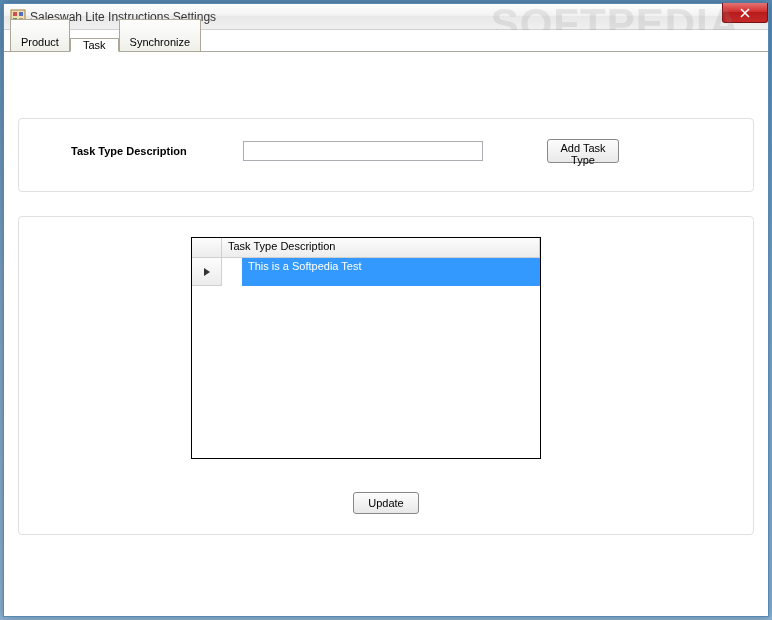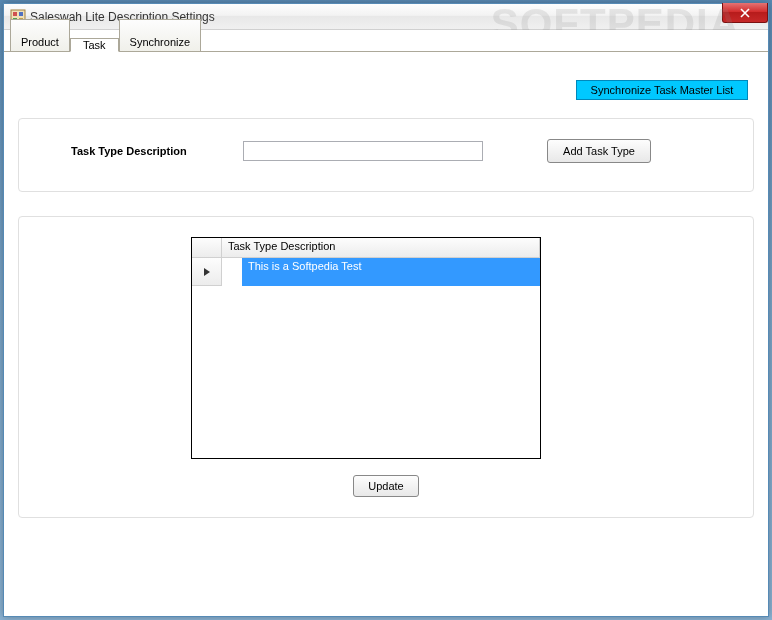--- a/index.html
+++ b/index.html
@@ -131,21 +131,21 @@
   font-size: 11px;
 }
 .addbtn {
   margin-left: 44px;
   padding: 2px 8px;
   font-size: 11px;
   border: 1px solid #888;
   background: linear-gradient(to bottom, #fdfdfd, #e8e8e8);
   border-radius: 3px;
   height: 24px;
-  width: 104px;
+  width: 72px;
   cursor: default;
 }
 .groupbox2 {
   border: 1px solid #e0e0e0;
   border-radius: 4px;
   margin-top: 24px;
   padding: 20px 24px 20px 24px;
   background: #fff;
   display: flex;
   flex-direction: column;
@@ -191,21 +191,21 @@
   background: linear-gradient(to bottom, #fdfdfd, #ececec);
   border-bottom: 1px solid #d0d0d0;
 }
 .dg-row .dg-rowheader svg { width: 8px; height: 8px; }
 .dg-cell {
   flex: 1;
   padding: 2px 6px;
   font-size: 11px;
 }
 .updatebtn {
-  margin-top: 16px;
+  margin-top: 33px;
   padding: 2px 14px;
   font-size: 11px;
   border: 1px solid #888;
   background: linear-gradient(to bottom, #fdfdfd, #e8e8e8);
   border-radius: 3px;
   height: 22px;
   cursor: default;
 }
 .watermark {
   position: absolute;
@@ -225,39 +225,38 @@
   <div class="titlebar">
     <span class="titlebar-icon">
       <svg viewBox="0 0 16 16">
           <rect x="1" y="1" width="14" height="14" fill="#f0e0b8" stroke="#a08040"></rect>
           <rect x="3" y="3" width="4" height="4" fill="#d05050"></rect>
           <rect x="9" y="3" width="4" height="4" fill="#5070c0"></rect>
           <rect x="3" y="9" width="4" height="4" fill="#50a050"></rect>
           <rect x="9" y="9" width="4" height="4" fill="#c0a050"></rect>
         </svg>
     </span>
-    <span class="titlebar-title">Saleswah Lite Description Settings</span>
+    <span class="titlebar-title">Saleswah Lite Instructions Settings</span>
     <div class="close-btn">
       <svg viewBox="0 0 10 10">
           <path d="M1 1 L9 9 M9 1 L1 9" stroke="#fff" stroke-width="1.6"></path>
         </svg>
     </div>
   </div>
 
   <div class="watermark" style="top:-4px; right:28px;text-decoration:underline;">SOFTPEDIA</div>
 
   <div class="tabstrip">
     <div class="tab">Product</div>
     <div class="tab active">Task</div>
     <div class="tab">Synchronize</div>
   </div>
 
   <div class="tabcontent">
 
-    <button class="sync-btn">Synchronize Task Master List</button>
 
     <div class="groupbox">
       <div class="formrow">
         <span class="formlabel">Task Type Description</span>
         <input class="forminput" type="text" value="" style="">
         <button class="addbtn">Add Task Type</button>
       </div>
     </div>
 
     <div class="groupbox2">

